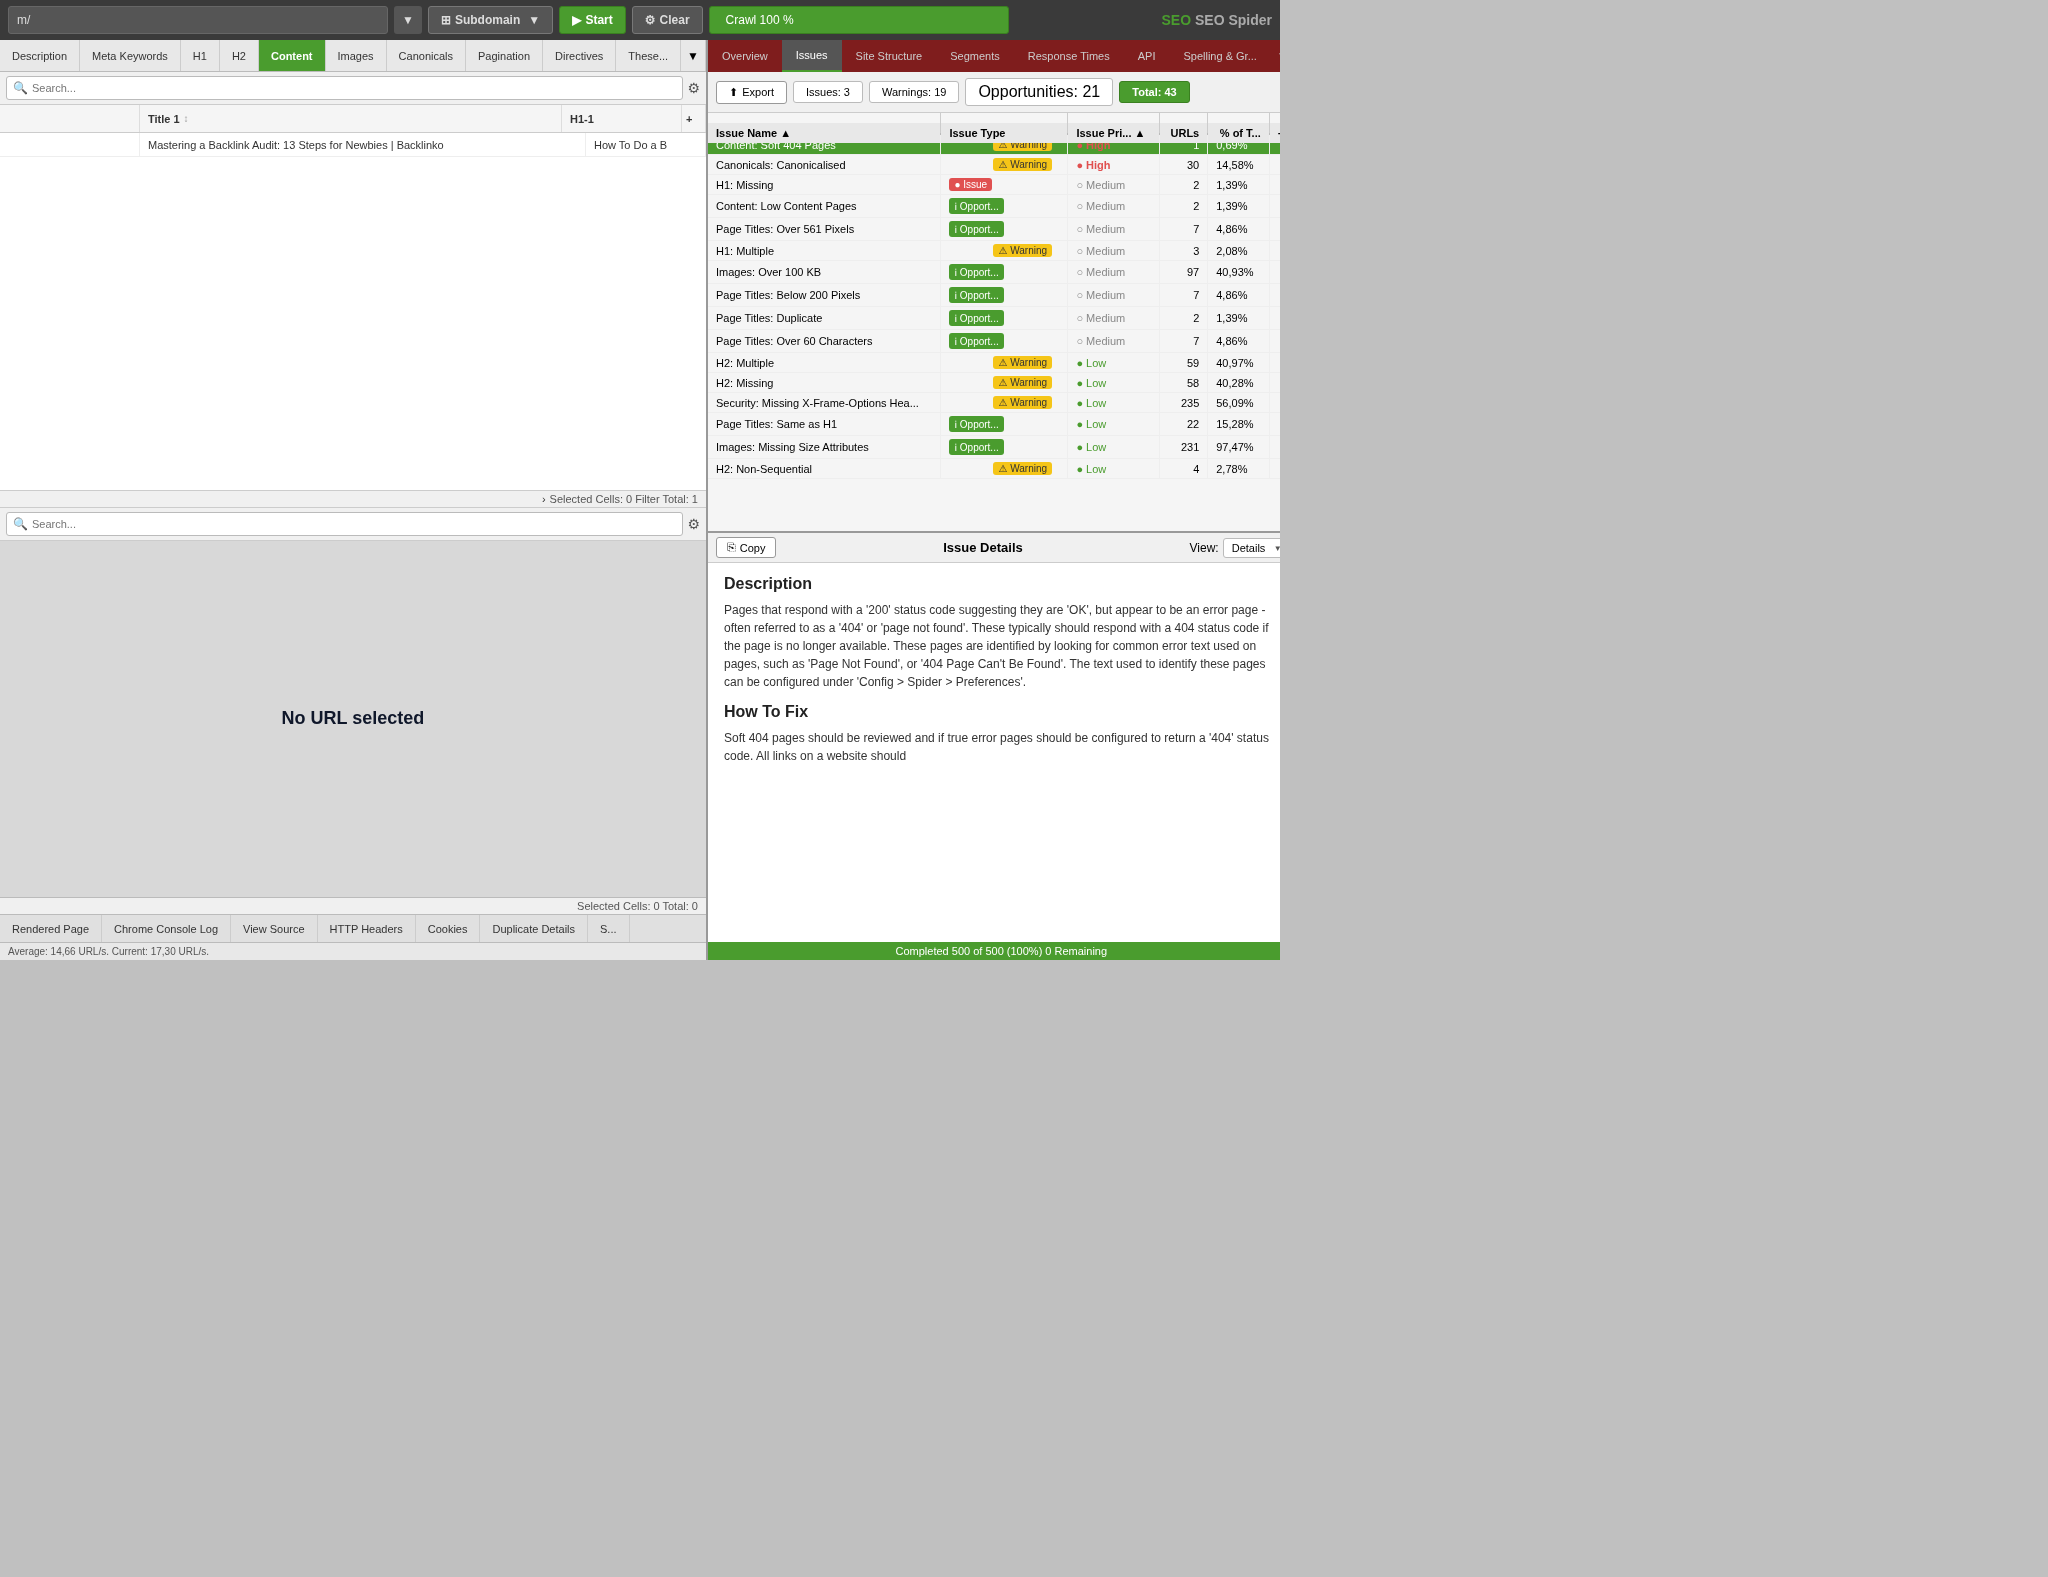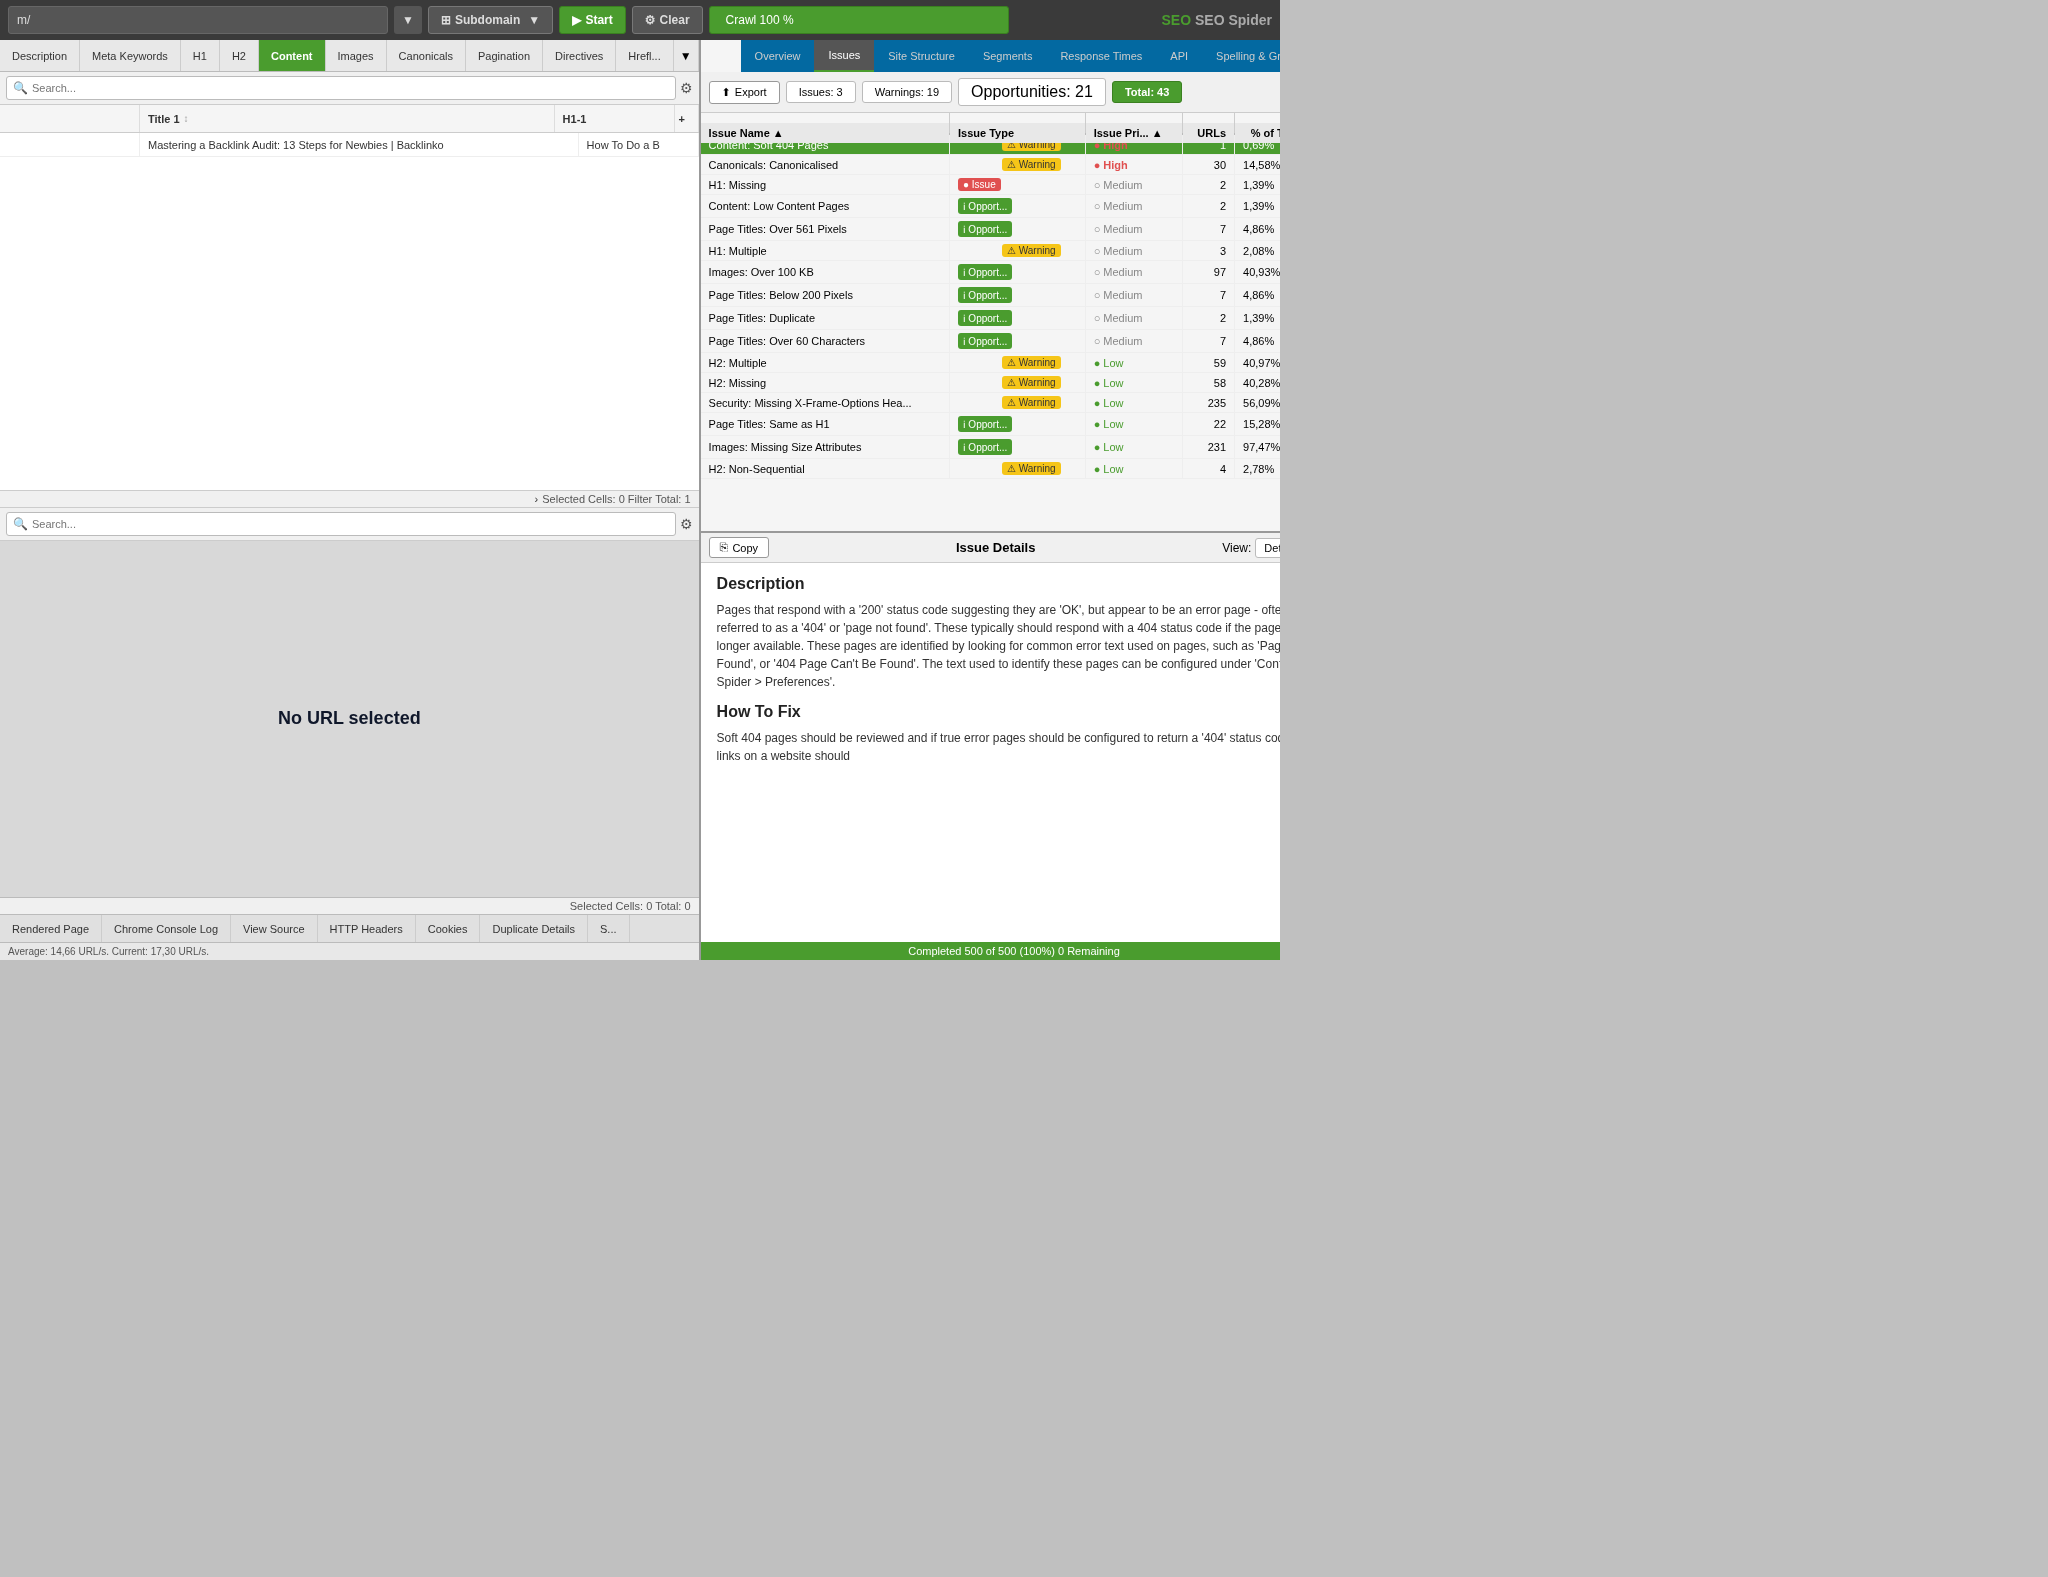--- a/index.html
+++ b/index.html
@@ -64,21 +64,21 @@
     .bottom-tab-bar { display: flex; align-items: center; background: #e0e0e0; border-top: 1px solid #bbb; height: 28px; }
     .bottom-tab { padding: 0 12px; height: 100%; display: flex; align-items: center; cursor: pointer; font-size: 11px; border-right: 1px solid #ccc; color: #333; }
 
     
     .left-footer { background: #e8e8e8; border-top: 1px solid #bbb; padding: 3px 8px; font-size: 10px; color: #555; }
 
     
     .right-panel { flex: 1; display: flex; flex-direction: column; background: #f5f5f5; }
 
     
-    .right-tab-bar { display: flex; align-items: center; background: #0369a1; height: 32px; overflow: hidden; margin-left: 40px; }
+    .right-tab-bar { display: flex; align-items: center; background: #7f1d1d; height: 32px; overflow: hidden; }
     .right-tab { padding: 0 14px; height: 100%; display: flex; align-items: center; cursor: pointer; font-size: 11px; color: #ccc; white-space: nowrap; }
     .right-tab.active { background: #555; color: #fff; border-bottom: 2px solid #4a9c2e; }
     .right-tab-more { color: #ccc; padding: 0 6px; cursor: pointer; }
 
     
     .issues-toolbar { display: flex; align-items: center; padding: 6px 8px; background: #f0f0f0; border-bottom: 1px solid #ccc; gap: 6px; }
     .export-btn { display: flex; align-items: center; gap: 4px; padding: 4px 12px; background: #fff; border: 1px solid #999; border-radius: 3px; cursor: pointer; font-size: 11px; }
     .issues-count-btn { padding: 4px 12px; background: #fff; border: 1px solid #bbb; border-radius: 3px; font-size: 11px; }
     .warnings-count-btn { padding: 4px 12px; background: #fff; border: 1px solid #bbb; border-radius: 3px; font-size: 11px; }
     .opps-count-btn { padding: 4px 12px; background: #fff; border: 1px solid #bbb; border-radius: 3px; font-size: 16px; }
@@ -179,21 +179,21 @@
       <div class="tab">
           <span>Canonicals</span>
         </div>
       <div class="tab">
           <span>Pagination</span>
         </div>
       <div class="tab">
           <span>Directives</span>
         </div>
       <div class="tab">
-          <span>Hrefl...</span>
+          <span>These...</span>
         </div>
       <div class="tab-more">▼</div>
     </div>
 
     <div class="left-toolbar">
       <div class="search-box">
         <span style="color:#999;margin-right:4px;">🔍</span>
         <input type="text" placeholder="Search..." style="">
       </div>
       <span class="filter-icon">⚙</span>

